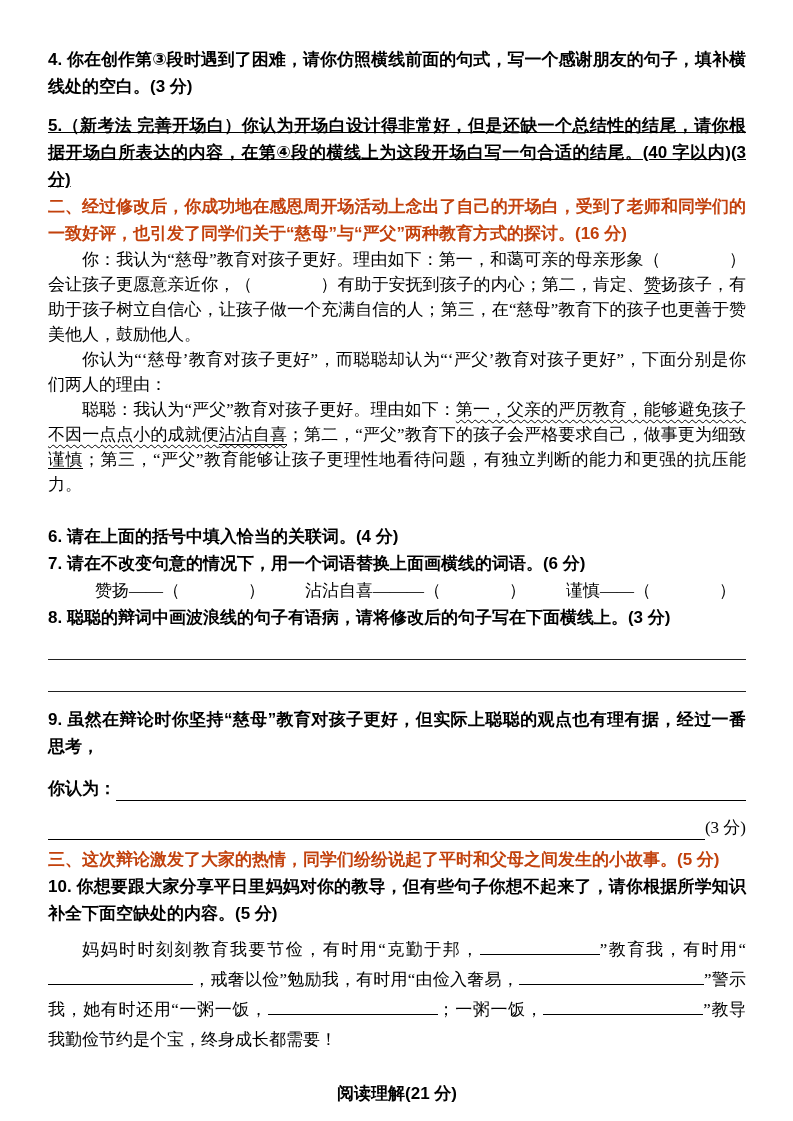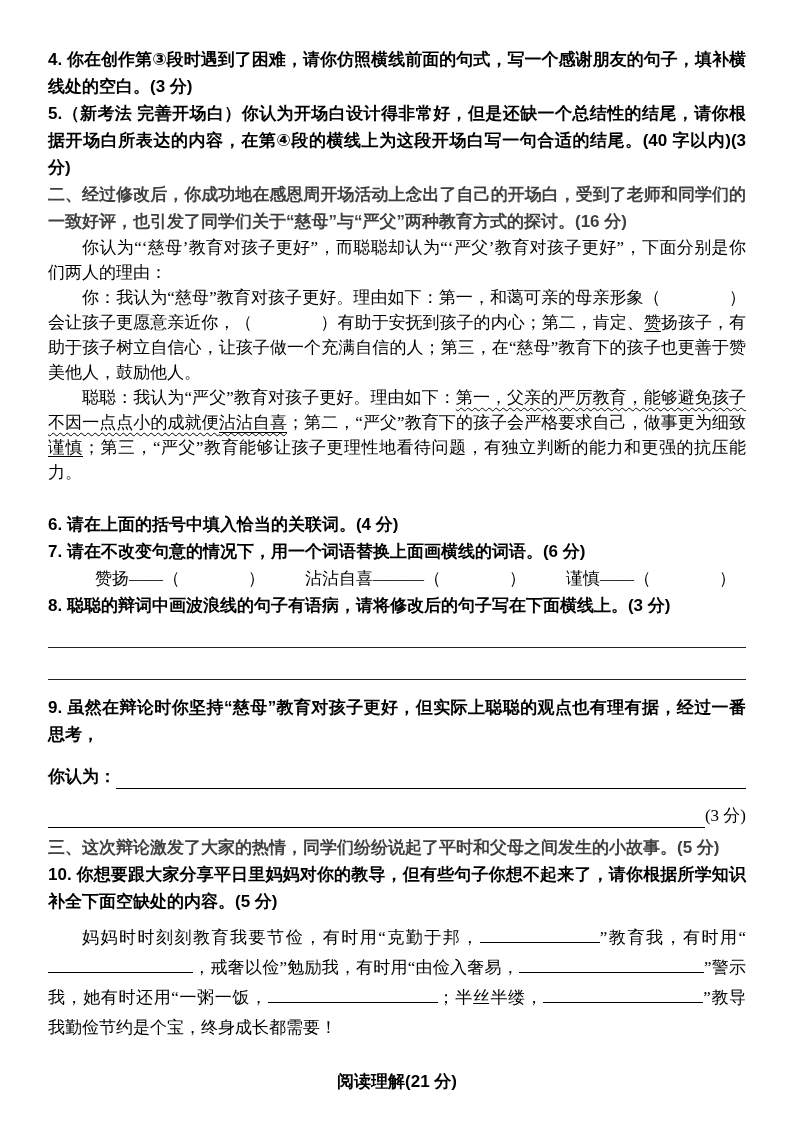--- a/index.html
+++ b/index.html
@@ -15,33 +15,33 @@
     font-size:17px;
   }
   
   .q{
     font-family:"Liberation Sans","DejaVu Sans",sans-serif;
     font-weight:bold;
     line-height:27px;
     text-align:justify;
   }
   .hdr-blue{
-    color:#404040;
+    color:#c2410c;
     font-family:"Liberation Sans","DejaVu Sans",sans-serif;
     font-weight:bold;
     line-height:27px;
     text-align:justify;
   }
   .para{
     line-height:25px;
     text-align:justify;
     text-indent:2em;
   }
   .mt6{margin-top:6px;}.mt10{margin-top:26px;}
-  .mt14{margin-top:0;}.mt26{margin-top:26px;}
+  .mt14{margin-top:12px;text-decoration:underline;}.mt26{margin-top:26px;}
   .u{text-decoration:underline;text-underline-offset:3px;}
   .wavy{
     text-decoration:underline wavy;
     text-decoration-thickness:1px;
     text-underline-offset:4px;
   }
   .wavy .u2{border-bottom:1px solid #000;}
   .blank{
     display:inline-block;
     border-bottom:1px solid #000;
@@ -76,23 +76,23 @@
 <body>
 
 <div class="page">
 
   <div class="q">4. 你在创作第③段时遇到了困难，请你仿照横线前面的句式，写一个感谢朋友的句子，填补横线处的空白。(3 分)</div>
 
   <div class="q mt14">5.（新考法 完善开场白）你认为开场白设计得非常好，但是还缺一个总结性的结尾，请你根据开场白所表达的内容，在第④段的横线上为这段开场白写一句合适的结尾。(40 字以内)(3 分)</div>
 
   <div class="hdr-blue">二、经过修改后，你成功地在感恩周开场活动上念出了自己的开场白，受到了老师和同学们的一致好评，也引发了同学们关于“慈母”与“严父”两种教育方式的探讨。(16 分)</div>
 
+  <div class="para"><span>你：我认为“慈母”教育对孩子更好。理由如下：第一，和蔼可亲的母亲形象（　　　　）会让孩子更愿意亲近你，（　　　　）有助于安抚到孩子的内心；第二，肯定、</span><span class="u">赞</span><span>扬孩子，有助于孩子树立自信心，让孩子做一个充满自信的人；第三，在“慈母”教育下的孩子也更善于赞美他人，鼓励他人。</span></div>
+
   <div class="para">你认为“‘慈母’教育对孩子更好”，而聪聪却认为“‘严父’教育对孩子更好”，下面分别是你们两人的理由：</div>
-
-  <div class="para"><span>你：我认为“慈母”教育对孩子更好。理由如下：第一，和蔼可亲的母亲形象（　　　　）会让孩子更愿意亲近你，（　　　　）有助于安抚到孩子的内心；第二，肯定、</span><span class="u">赞</span><span>扬孩子，有助于孩子树立自信心，让孩子做一个充满自信的人；第三，在“慈母”教育下的孩子也更善于赞美他人，鼓励他人。</span></div>
 
   <div class="para"><span>聪聪：我认为“严父”教育对孩子更好。理由如下：</span><span class="wavy"><span>第一，父亲的严厉教育，能够避免孩子不因一点点小的成就便</span><span class="u2">沾沾自喜</span></span><span>；第二，“严父”教育下的孩子会严格要求自己，做事更为细致</span><span class="u">谨慎</span><span>；第三，“严父”教育能够让孩子更理性地看待问题，有独立判断的能力和更强的抗压能力。</span></div>
 
   <div class="q mt10">6. 请在上面的括号中填入恰当的关联词。(4 分)</div>
   <div class="q">7. 请在不改变句意的情况下，用一个词语替换上面画横线的词语。(6 分)</div>
 
   <div class="words-row">
     <span>赞扬——（　　　　）</span>
     <span>沾沾自喜———（　　　　）</span>
     <span>谨慎——（　　　　）</span>
@@ -112,17 +112,17 @@
 
   <div class="flexline q9line3">
     <span class="grow"></span>
     <span class="score-plain">(3 分)</span>
   </div>
 
   <div class="hdr-blue mt6">三、这次辩论激发了大家的热情，同学们纷纷说起了平时和父母之间发生的小故事。(5 分)</div>
 
   <div class="q">10. 你想要跟大家分享平日里妈妈对你的教导，但有些句子你想不起来了，请你根据所学知识补全下面空缺处的内容。(5 分)</div>
 
-  <div class="mom"><span>妈妈时时刻刻教育我要节俭，有时用“克勤于邦，</span><span class="blank w120"></span><span>”教育我，有时用“</span><span class="blank w145"></span><span>，戒奢以俭”勉励我，有时用“由俭入奢易，</span><span class="blank w185"></span><span>”警示我，她有时还用“一粥一饭，</span><span class="blank w170"></span><span>；半丝半缕，</span><span class="blank w160"></span><span>”教导我勤俭节约是个宝，终身成长都需要！</span></div>
+  <div class="mom"><span>妈妈时时刻刻教育我要节俭，有时用“克勤于邦，</span><span class="blank w120"></span><span>”教育我，有时用“</span><span class="blank w145"></span><span>，戒奢以俭”勉励我，有时用“由俭入奢易，</span><span class="blank w185"></span><span>”警示我，她有时还用“一粥一饭，</span><span class="blank w170"></span><span>；一粥一饭，</span><span class="blank w160"></span><span>”教导我勤俭节约是个宝，终身成长都需要！</span></div>
 
   <div class="center-bold mt26">阅读理解(21 分)</div>
 
 </div>
 
 </body></html>

